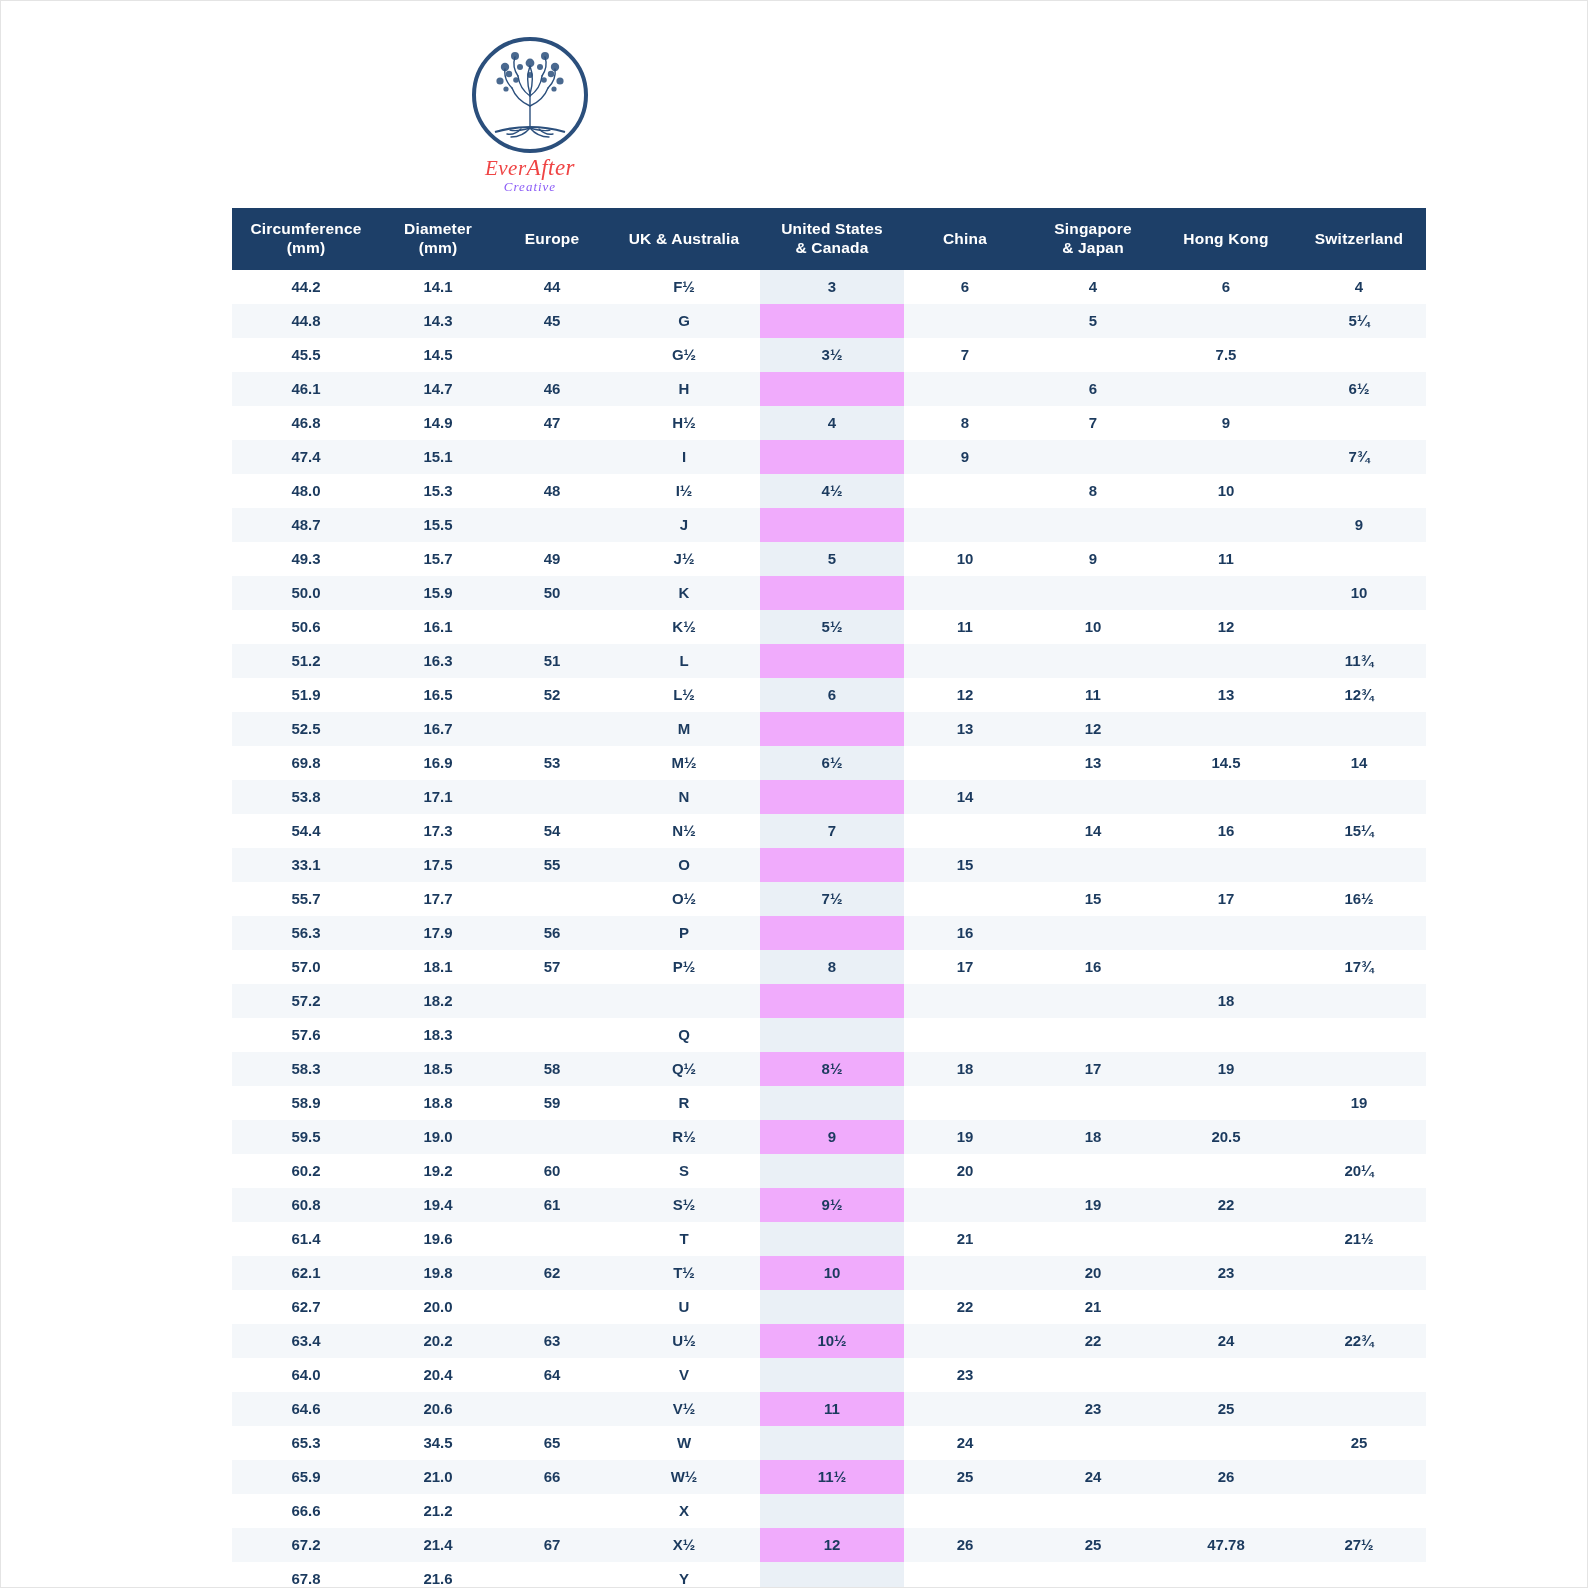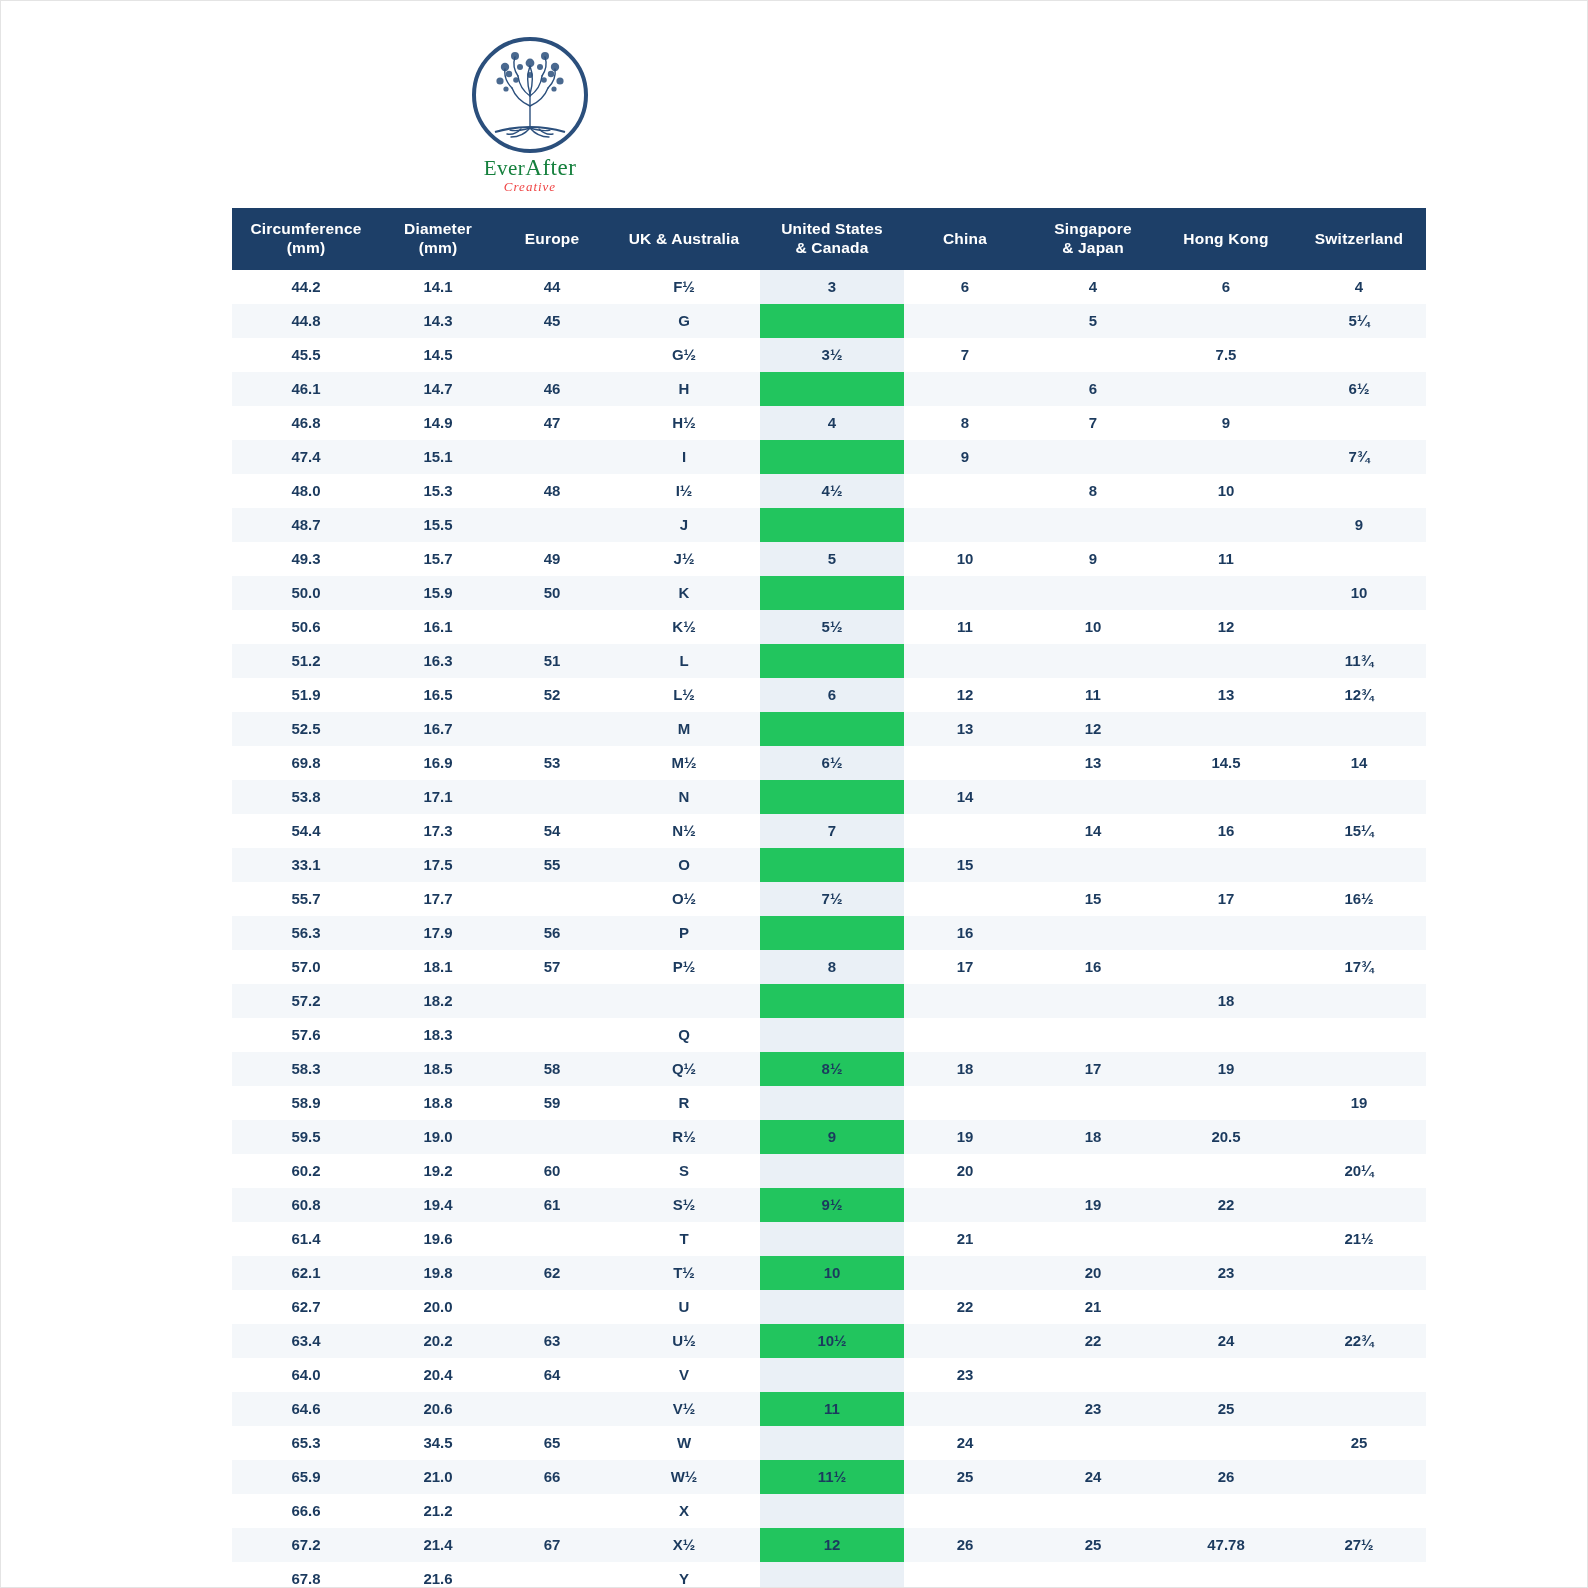--- a/index.html
+++ b/index.html
@@ -41,33 +41,34 @@
   }
   .logo-circle {
     width: 118px;
     height: 118px;
     margin: 0 auto;
     position: relative;
   }
   .logo-brand {
     margin-top: 2px;
     font-family: "Liberation Serif", serif;
-    color: #15803d;
+    font-style: italic;
+    color: #ef4444;
     font-size: 21px;
     letter-spacing: 0.5px;
     line-height: 1.05;
   }
   .logo-brand .big {
     font-size: 23px;
   }
   .logo-sub {
     font-family: "Liberation Serif", serif;
     font-style: italic;
     font-size: 13px;
-    color: #ef4444;
+    color: #8b5cf6;
     letter-spacing: 1px;
     margin-top: -1px;
   }
   .title-block {
     margin-left: 28px;
     margin-top: 18px;
   }
   .title-line {
     font-family: "Liberation Serif", serif;
     color: #1e3f66;
@@ -106,21 +107,21 @@
     padding: 5px 2px;
     height: 24px;
     line-height: 1.1;
   }
   tbody tr.odd td { background: #ffffff; }
   tbody tr.even td { background: #f4f7fa; }
 
   
   td.col-us { background-color: inherit; }
   tbody tr.odd td.col-us { background: #eaf0f6; }
-  tbody tr.even td.col-us { background: #22c55e; }
+  tbody tr.even td.col-us { background: #f0abfc; }
 
   
   col.c0 { width: 148px; }
   col.c1 { width: 116px; }
   col.c2 { width: 112px; }
   col.c3 { width: 152px; }
   col.c4 { width: 144px; }
   col.c5 { width: 122px; }
   col.c6 { width: 134px; }
   col.c7 { width: 132px; }

